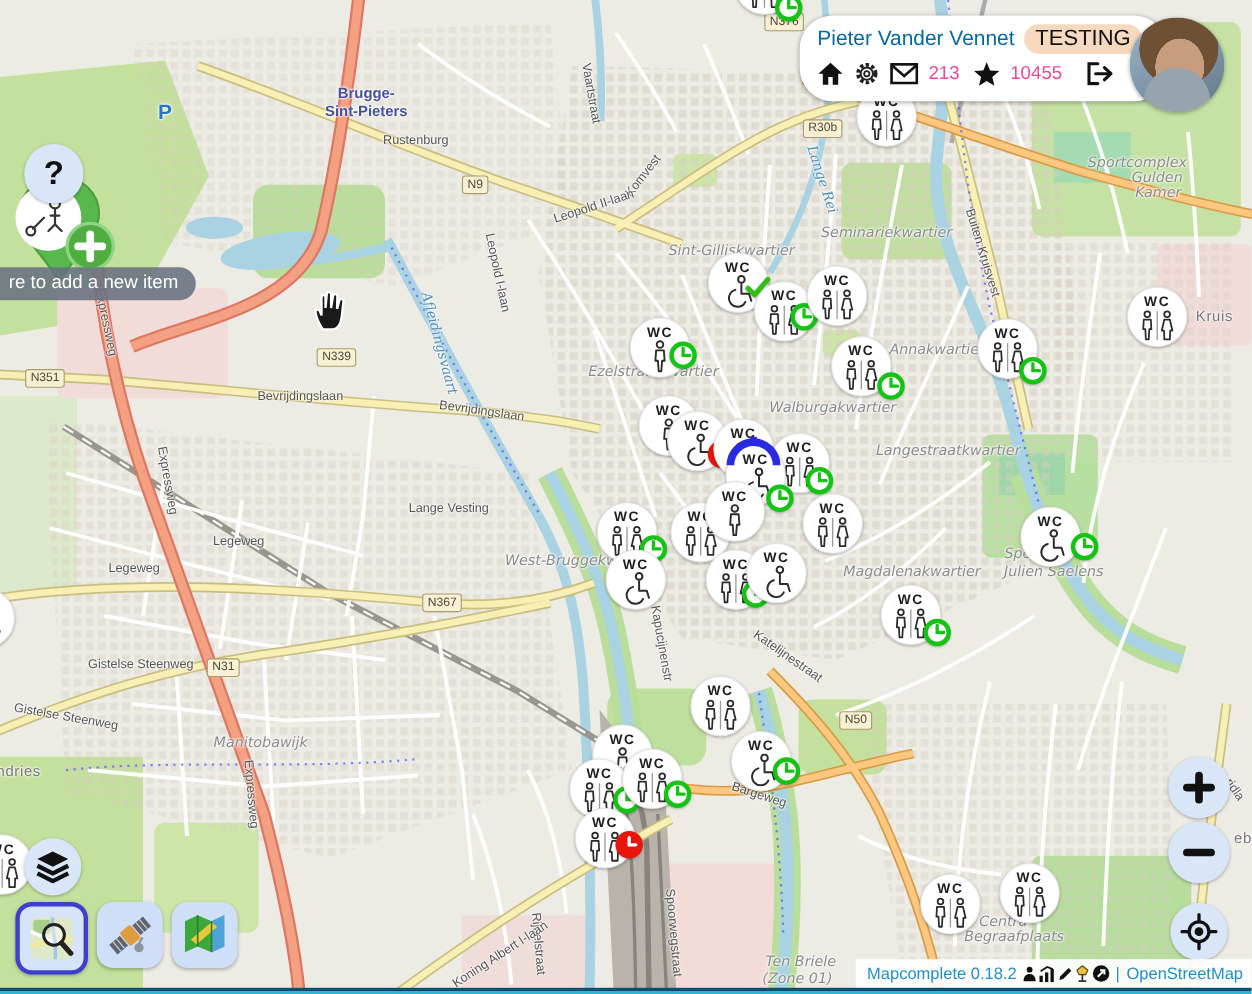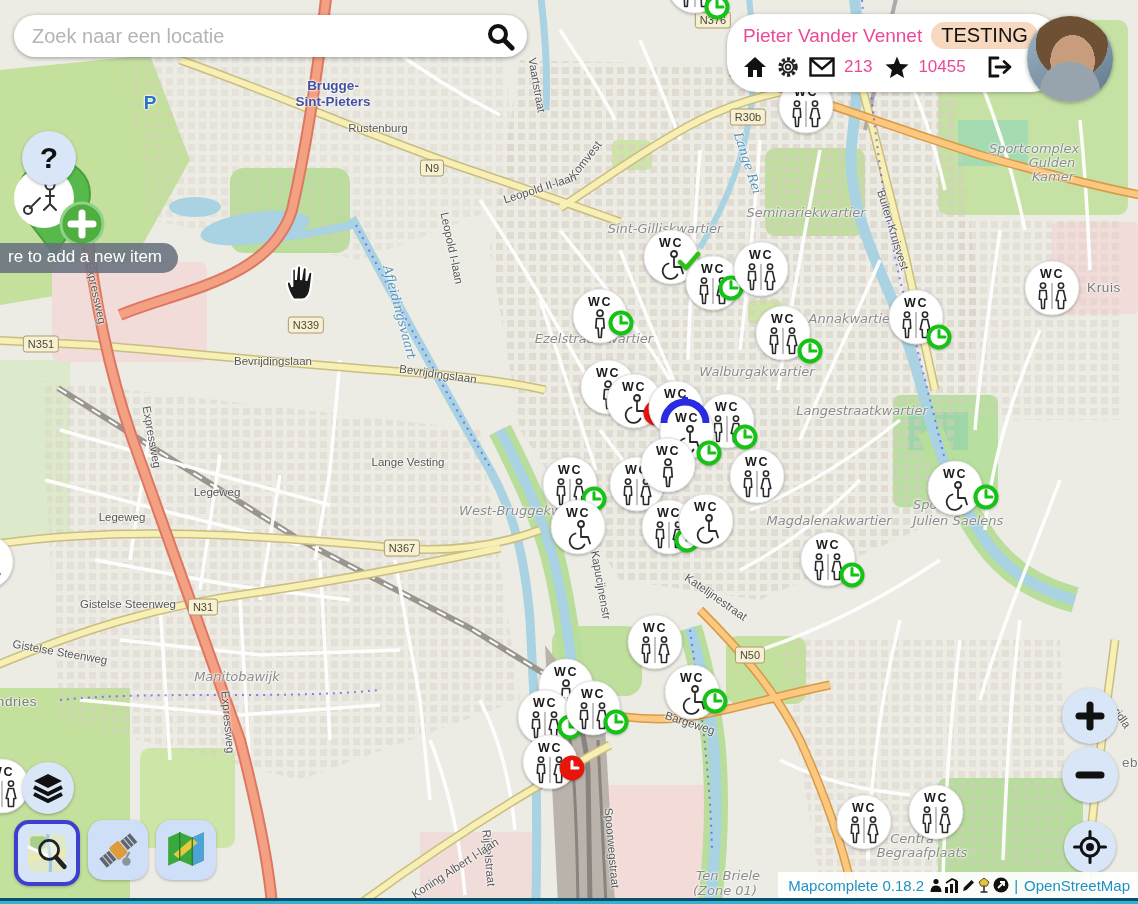--- a/index.html
+++ b/index.html
@@ -30,21 +30,21 @@
   
   .search-bar{position:absolute;left:14px;top:15px;width:513px;height:42px;background:#fff;
     border-radius:21px;box-shadow:0 1px 4px rgba(0,0,0,.35);display:flex;align-items:center;z-index:20;}
   .search-bar input{flex:1;border:none;outline:none;font-size:20px;color:#555;
     padding:0 10px 0 18px;font-family:"Liberation Sans",sans-serif;background:transparent;}
   .search-bar input::placeholder{color:#b4b4b4;}
   .search-icon-wrap{padding-right:12px;display:flex;}
   .user-panel{position:absolute;left:727px;top:14px;width:334px;height:78px;background:#fff;
     border-radius:30px;box-shadow:0 1px 4px rgba(0,0,0,.3);z-index:21;padding:8px 0 0 16px;box-sizing:border-box;}
   .user-row1{display:flex;align-items:center;gap:9px;}
-  .user-name{font-size:19px;color:#ec4899;}
+  .user-name{font-size:19px;color:#0369a1;}
   .user-badge{background:#f7d9bf;border-radius:14px;padding:2px 10px;font-size:20px;color:#111;}
   .user-row2{display:flex;align-items:center;gap:9px;margin-top:6px;}
   .stat{font-size:17px;color:#ec4899;margin-right:4px;}
   .avatar{position:absolute;left:1027px;top:16px;width:86px;height:86px;border-radius:50%;
     z-index:22;box-shadow:0 1px 4px rgba(0,0,0,.35);overflow:hidden;
     background:
       radial-gradient(circle at 50% 88%, #97a3ad 0 34%, transparent 35%),
       radial-gradient(ellipse 26% 30% at 53% 52%, #c89d7e 0 99%, transparent 100%),
       radial-gradient(ellipse 42% 40% at 52% 33%, #6e5134 0 99%, transparent 100%),
       linear-gradient(150deg,#9fb6c6 0%,#7d95a8 55%,#5f7486 100%);}
@@ -272,21 +272,21 @@
       <span class="mlabel road" style="left: 1122px; top: 718px; transform: translate(-50%, -50%) rotate(55deg);">ridla</span>
       <span class="mlabel suburb" style="left: 1130px; top: 762px; transform: translate(-50%, -50%);">eb</span>
       <span class="mlabel parking" style="left: 150px; top: 103px; transform: translate(-50%, -50%);">P</span>
       <span class="shield" style="left: 713px; top: 20px;">N376</span>
       <span class="shield" style="left: 748px; top: 117px;">R30b</span>
       <span class="shield" style="left: 432px; top: 168px;">N9</span>
       <span class="shield" style="left: 306px; top: 325px;">N339</span>
       <span class="shield" style="left: 41px; top: 344px;">N351</span>
       <span class="shield" style="left: 402px; top: 548px;">N367</span>
       <span class="shield" style="left: 203px; top: 607px;">N31</span>
-      <span class="shield" style="left: 750px; top: 655px;">N50</span>
+      <span class="shield" style="left: 778px; top: 655px;">N50</span>
     </div>
 
   <svg width="0" height="0" style="position:absolute">
     <defs>
       <symbol id="t-male" viewBox="0 0 34 30">
         <g fill="none" stroke="#2b2b2b" stroke-width="1.7" stroke-linejoin="round">
           <circle cx="17" cy="4.2" r="3"></circle>
           <path d="M13.5,9.5 h7 l0.7,9.5 h-2.3 l-0.7,9.5 h-2.4 l-0.7,-9.5 h-2.3 z"></path>
         </g>
       </symbol>
@@ -642,29 +642,20 @@
           <use href="#t-mf" x="11" y="21" width="34" height="30"></use>
         </svg>
       </div>
     </div>
 
   <svg class="blue-arc" width="50" height="30" viewBox="0 0 50 30">
     <path d="M4,27 A21,21 0 0 1 46,27" stroke="#2a2ae0" stroke-width="7" fill="none"></path>
     <line x1="25" y1="1" x2="25" y2="8" stroke="#2a2ae0" stroke-width="6"></line>
   </svg>
 
-  <div class="search-bar">
-    <input type="text" placeholder="Zoek naar een locatie" style="">
-    <span class="search-icon-wrap">
-      <svg width="30" height="30" viewBox="0 0 30 30">
-        <circle cx="13" cy="13" r="8" fill="none" stroke="#111" stroke-width="4"></circle>
-        <line x1="19.5" y1="19.5" x2="27" y2="27" stroke="#111" stroke-width="5" stroke-linecap="round"></line>
-      </svg>
-    </span>
-  </div>
 
   <div class="user-panel">
     <div class="user-row1">
       <span class="user-name">Pieter Vander Vennet</span>
       <span class="user-badge">TESTING</span>
     </div>
     <div class="user-row2">
       <span>
         <svg width="24" height="22" viewBox="0 0 24 22">
           <polygon points="12,1 23,11 19,11 19,21 14,21 14,14 10,14 10,21 5,21 5,11 1,11" fill="#111"></polygon>

